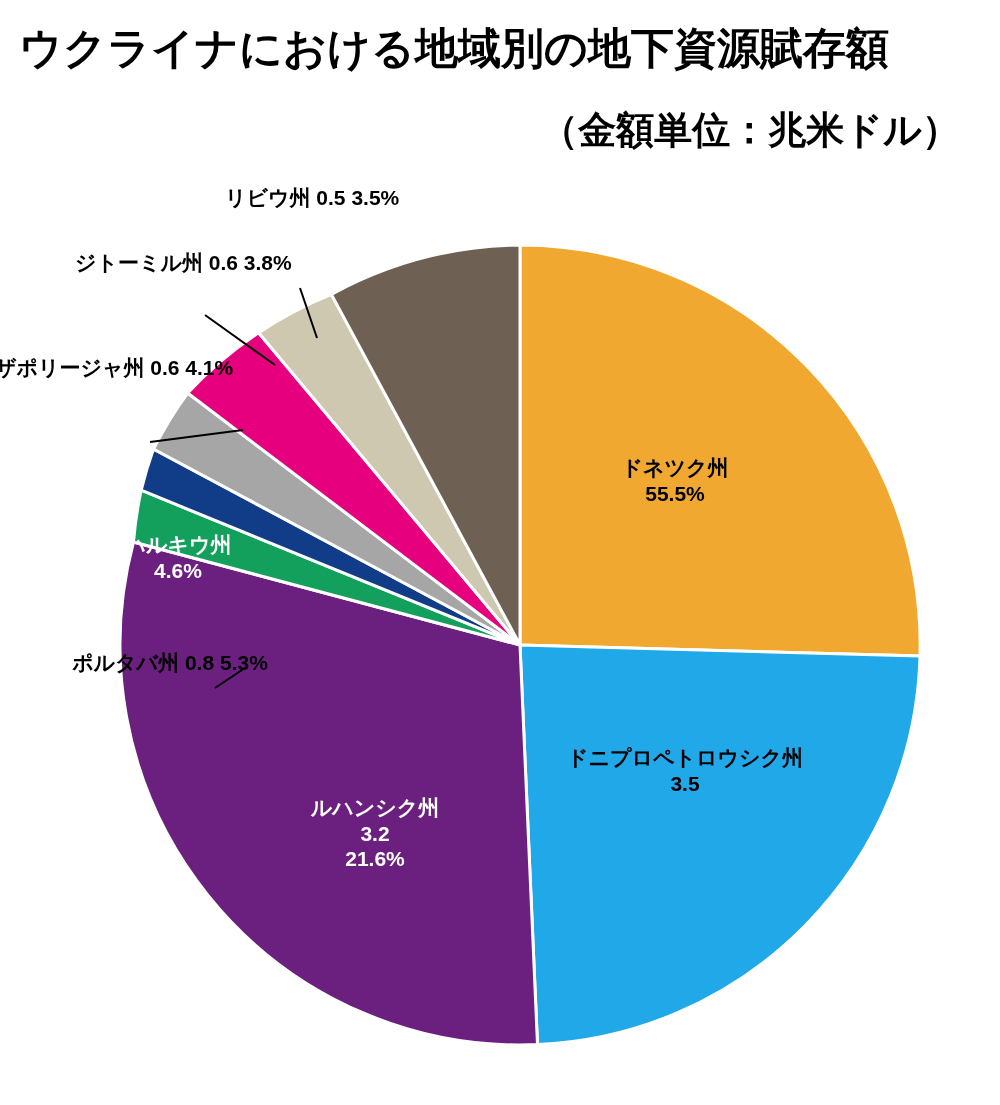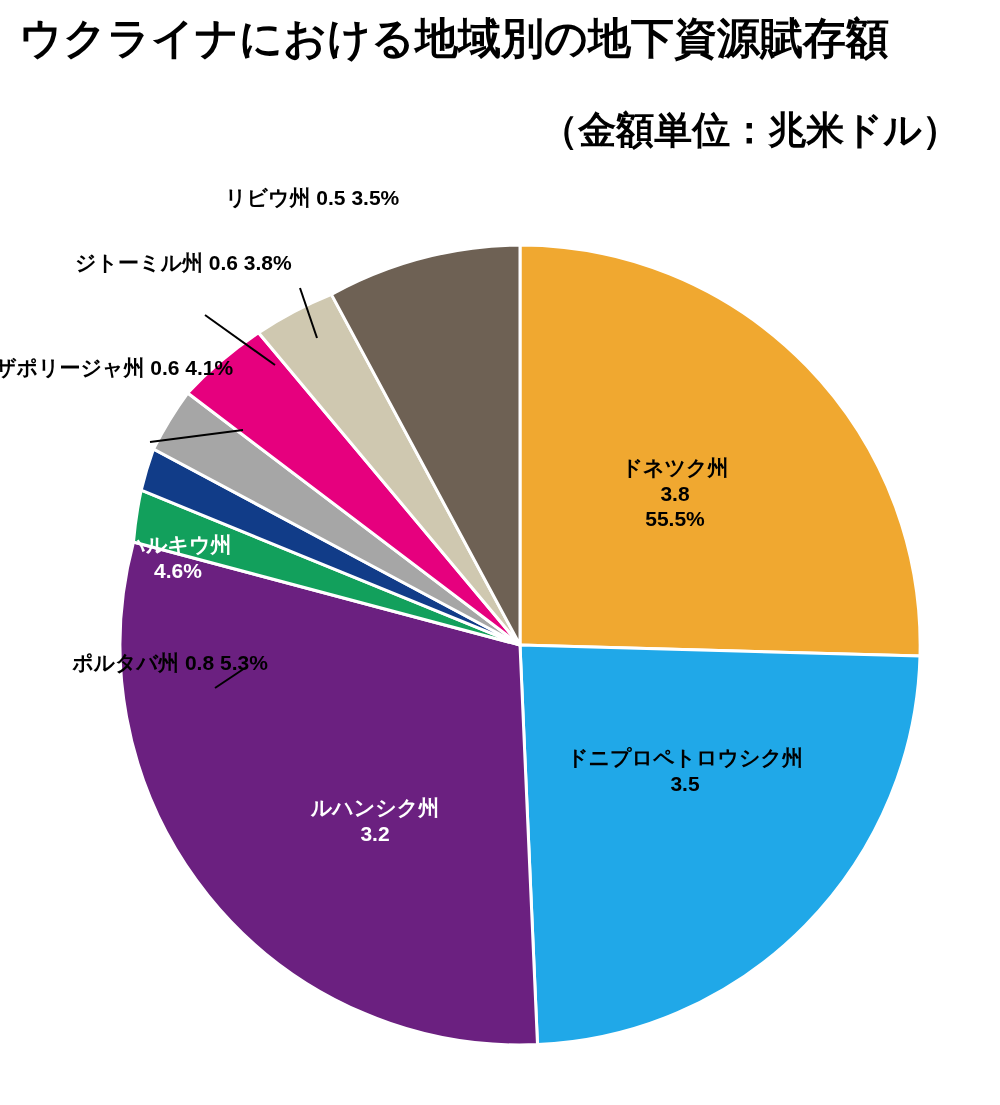--- a/index.html
+++ b/index.html
@@ -10,21 +10,21 @@
   body {
     width: 1000px;
     height: 1105px;
     position: relative;
     font-family: "Liberation Sans", "DejaVu Sans", sans-serif;
     color: #000000;
     overflow: hidden;
   }
   .title-block {
     position: absolute;
-    top: 14px;
+    top: 24px;
     left: 0;
     width: 908px;
     text-align: center;
   }
   .main-title {
     font-size: 43px;
     font-weight: bold;
     letter-spacing: 0px;
     line-height: 1.15;
     white-space: nowrap;
@@ -111,32 +111,32 @@
     <g stroke="#000000" stroke-width="2" fill="none">
       <line x1="245" y1="508" x2="215" y2="528"></line>
       <line x1="243" y1="270" x2="150" y2="282"></line>
       <line x1="275" y1="205" x2="205" y2="155"></line>
       <line x1="317" y1="178" x2="300" y2="128"></line>
     </g>
   </svg>
 
   <div class="slice-label dark" style="left:565px; top:295px; width:220px;">
     <span class="name">ドネツク州</span>
-    <span class="val">3.8</span>
     <span class="pct">55.5%</span>
   </div>
 
   <div class="slice-label dark" style="left:530px; top:585px; width:310px;">
     <span class="name">ドニプロペトロウシク州</span>
     <span class="val">3.5</span>
   </div>
 
   <div class="slice-label light" style="left:255px; top:635px; width:240px;">
     <span class="name">ルハンシク州</span>
     <span class="val">3.2</span>
+    <span class="pct">21.6%</span>
   </div>
 
 
   <div class="slice-label light" style="left:78px; top:372px; width:200px;">
     <span class="name">ハルキウ州</span>
     <span class="pct">4.6%</span>
   </div>
 
   <div class="out-label light" style="left:60px; top:490px; width:220px; color:#000000;">
     <span class="name">ポルタバ州</span>

